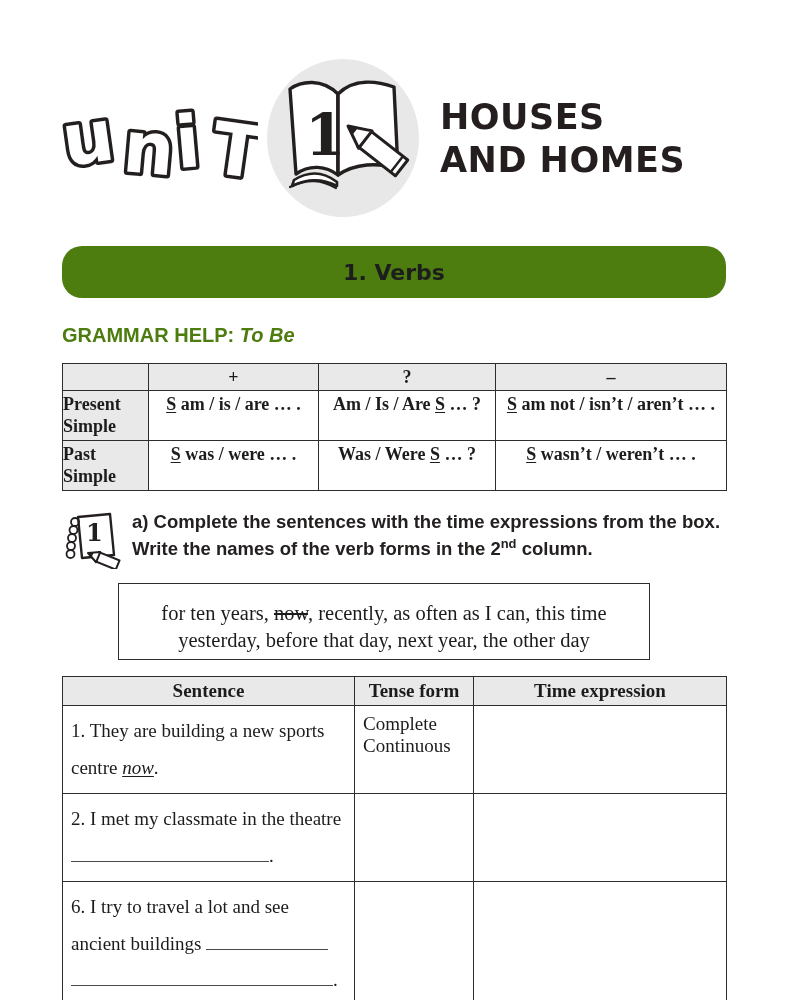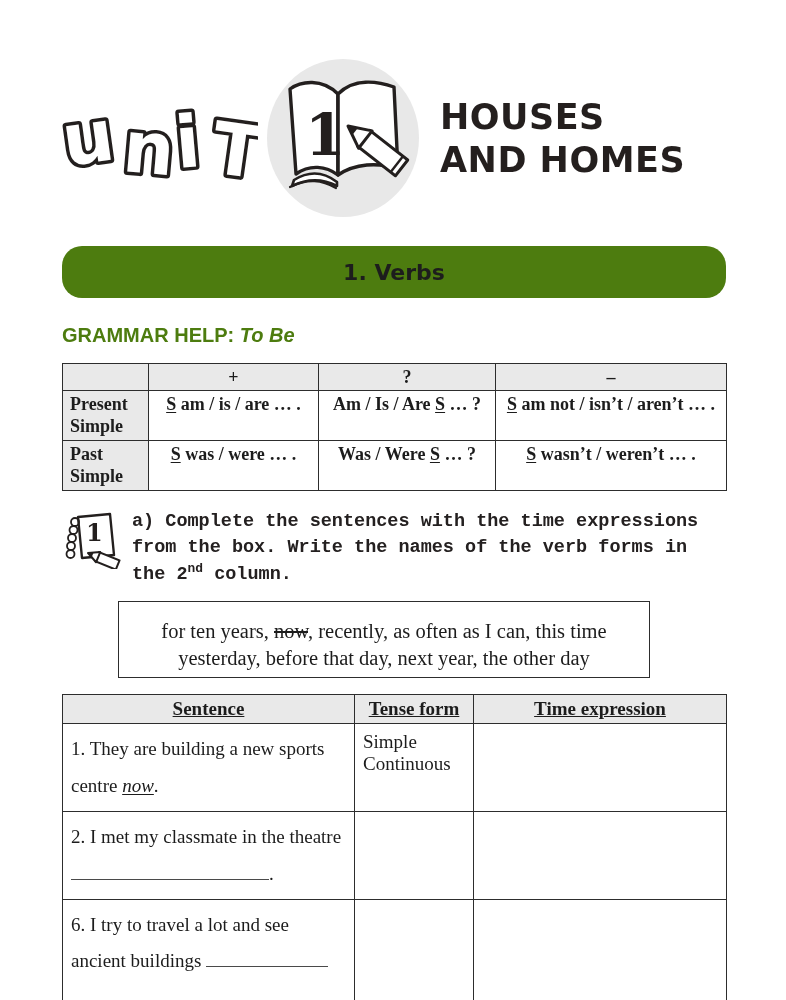--- a/index.html
+++ b/index.html
@@ -38,46 +38,46 @@
   
   table { border-collapse:collapse; table-layout:fixed; }
   td, th { border:1.6px solid #2d2d2d; vertical-align:top; }
   .gray-cell { background:#e9e9e9; }
   .su { text-decoration:underline; text-underline-offset:2px; }
 
   
   .grammar-table { margin-top:16px; width:664px; font-size:18px; font-weight:bold; }
   .grammar-table th { font-size:18px; padding:1px 4px; text-align:center; vertical-align:middle; }
   .grammar-table td { padding:3px 6px; }
-  .grammar-table .rowlabel { text-align:left; line-height:1.2; padding-left:7px; }
+  .grammar-table .rowlabel { text-align:left; line-height:1.2; padding-left:0; }
   .grammar-table .c { text-align:center; }
   .gt-head { height:27px; }
   .gt-row1 { height:46px; }
   .gt-row2 { height:48px; }
 
   
   .exercise { margin-top:18px; display:flex; align-items:flex-start; }
   .ex-icon { flex:0 0 auto; margin-top:2px; }
   .ex-text {
-    margin-left:8px; width:604px; font-family:Liberation Mono, monospace;
+    margin-left:8px; width:604px; font-family:Liberation Sans, sans-serif;
     font-weight:bold; font-size:18.5px; line-height:1.36; color:#242020;
   }
   .ex-text sup { font-size:70%; }
 
   
   .word-box {
     margin:14px 0 0 56px; width:532px; border:1.6px solid #2d2d2d;
     text-align:center; font-size:20.5px; line-height:1.32; padding:16px 8px 5px;
   }
   .strike { text-decoration:line-through; }
 
   
   .task-table { margin-top:16px; width:664px; font-size:19px; }
   .task-table th { font-weight:bold; text-align:center; vertical-align:middle; padding:2px; }
-  .tt-head { height:29px;text-decoration:underline; }
+  .tt-head { height:29px; }
   .tt-row1 { height:72px; }
   .tt-row2 { height:72px; }
   .tt-row3 { height:106px; }
   .task-table td { padding:7px 8px; }
   .sentence-cell { line-height:1.92; }
   .tense-cell { line-height:1.15; padding-top:8px; }
   .em-u { font-style:italic; text-decoration:underline; text-underline-offset:2px; }
   .blank { display:inline-block; border-bottom:1.4px solid #4a4a4a; height:0.95em; vertical-align:baseline; }
   .blank.w-r2 { width:198px; }
   .blank.w-r3a { width:122px; }
@@ -202,21 +202,21 @@
     <tbody>
         <tr class="tt-head">
       <th class="gray-cell">Sentence</th>
       <th class="gray-cell">Tense form</th>
       <th class="gray-cell">Time expression</th>
     </tr>
     <tr class="tt-row1">
       <td class="sentence-cell">
         <span>1. They are building a new sports centre </span><span class="em-u">now</span><span>.</span>
       </td>
-      <td class="tense-cell">Simple Continuous</td>
+      <td class="tense-cell">Complete Continuous</td>
       <td></td>
     </tr>
     <tr class="tt-row2">
       <td class="sentence-cell">
         <span>2. I met my classmate in the theatre </span><span class="blank w-r2"></span><span>.</span>
       </td>
       <td class="tense-cell"></td>
       <td></td>
     </tr>
     <tr class="tt-row3">

